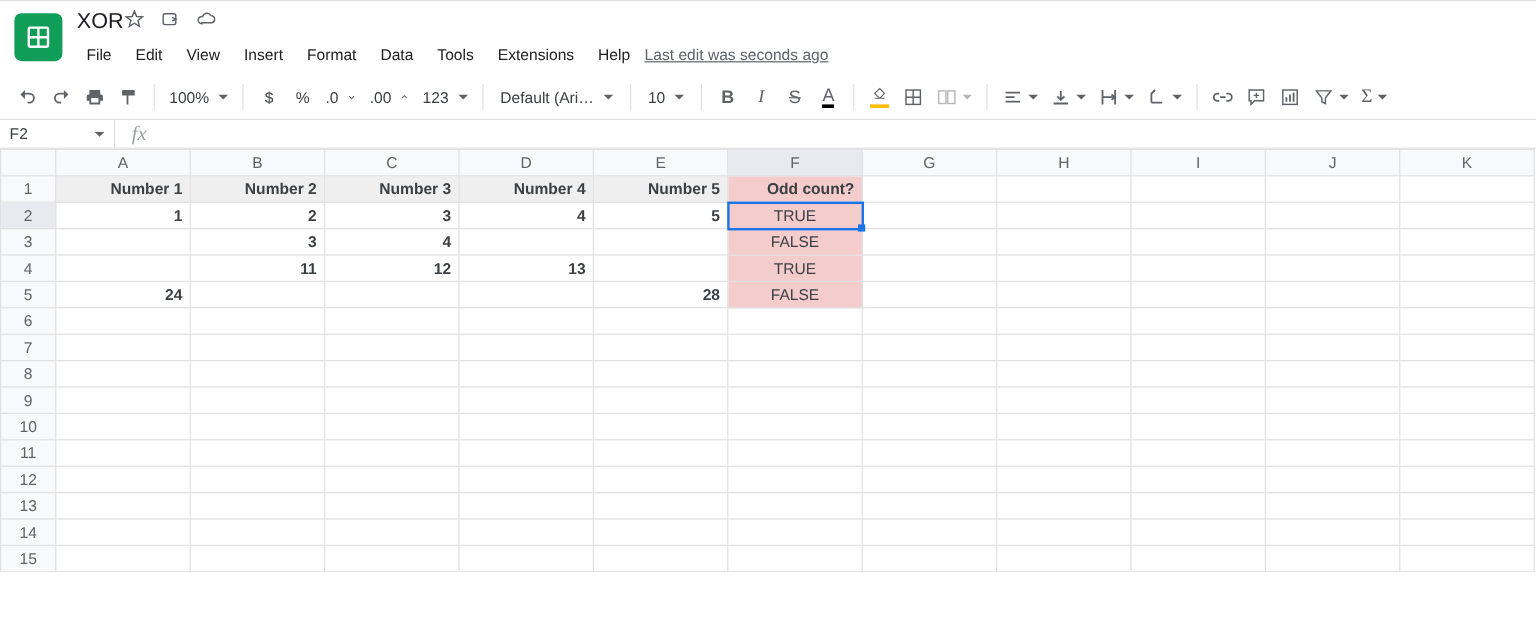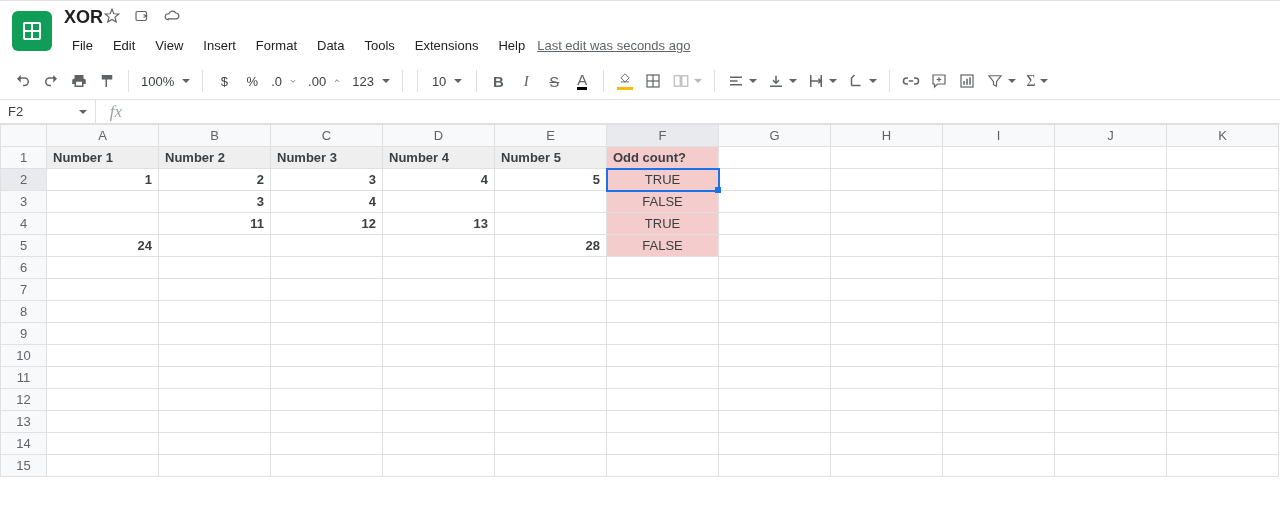--- a/index.html
+++ b/index.html
@@ -13,21 +13,21 @@
     --muted:#5f6368;
     --link:#5f6368;
   }
   *{box-sizing:border-box;}
   body{margin:0;font-family:Arial,Roboto,"Segoe UI",sans-serif;color:var(--text);font-size:13px;background:#fff;}
   
   .titlebar{display:flex;align-items:flex-start;padding:6px 8px 0 8px;border-top:1px solid var(--border);}
   .logo{width:40px;height:40px;background:#0f9d58;border-radius:6px;margin:4px 12px 0 4px;display:flex;align-items:center;justify-content:center;}
   .logo svg{width:24px;height:24px;fill:#fff;}
   .title-col{display:flex;flex-direction:column;gap:4px;}
-  .title-row{display:flex;align-items:center;gap:0;font-weight:bold;}
+  .title-row{display:flex;align-items:center;gap:0;}
   .doc-title{font-size:18px;color:#202124;}
   .title-icons{display:flex;gap:12px;color:#5f6368;}
   .title-icons span svg{width:18px;height:18px;fill:none;stroke:#5f6368;stroke-width:1.6;}
   .menubar{display:flex;gap:4px;padding:2px 0 6px 0;}
   .menubar .mi{padding:4px 8px;border-radius:4px;color:#202124;}
   .lastedit{color:var(--link);text-decoration:underline;margin-left:0;align-self:center;}
   
   .toolbar{display:flex;align-items:center;gap:2px;padding:4px 10px;border-bottom:1px solid var(--border);}
   .tb{min-width:26px;height:28px;display:flex;align-items:center;justify-content:center;border-radius:4px;color:#5f6368;padding:0 4px;}
   .tb svg{width:18px;height:18px;fill:#5f6368;}
@@ -49,21 +49,21 @@
   
   .grid-wrapper{position:relative;overflow:hidden;}
   table.sheet{border-collapse:collapse;table-layout:fixed;}
   table.sheet th,table.sheet td{border:1px solid var(--border);height:22px;padding:0 6px;font-size:13px;white-space:nowrap;}
   table.sheet th{background:var(--grey-bg);color:#5f6368;font-weight:normal;text-align:center;}
   th.rowhdr{width:46px;background:var(--grey-bg);}
   th.colhdr{width:112px;}
   th.corner{width:46px;background:var(--grey-bg);}
   td{text-align:right;}
   td.center{text-align:center;}
-  td.header-cell{background:#efefef;font-weight:bold;text-align:left;}
+  td.header-cell{background:#efefef;font-weight:bold;text-align:right;}
   td.pink{background:var(--pink);}
   td.bold{font-weight:bold;}
   .active-col{background:#e8eaed !important;}
   
   td.sel{outline:2px solid var(--sel-blue);outline-offset:-1px;position:relative;}
   td.sel::after{content:"";position:absolute;right:-3px;bottom:-3px;width:6px;height:6px;background:var(--sel-blue);}
 </style>
 </head>
 <body>
 
@@ -145,20 +145,24 @@
       <span>.00</span>
       <svg viewBox="0 0 24 24" style="width:10px;height:10px;margin-left:2px">
         <path d="M7 14l5-5 5 5" fill="none" stroke="#5f6368" stroke-width="2"></path>
       </svg>
     </div>
   <div class="tb textbtn">
       <span>123</span>
       <span class="dropdown-caret"></span>
     </div>
   <div class="sep"></div>
+  <div class="tb textbtn fontname">
+      <span>Default (Ari…</span>
+      <span class="dropdown-caret"></span>
+    </div>
   <div class="sep"></div>
   <div class="tb textbtn fontsize">
       <span>10</span>
       <span class="dropdown-caret"></span>
     </div>
   <div class="sep"></div>
   <div class="tb">
       <b style="font-size:15px">B</b>
     </div>
   <div class="tb">

